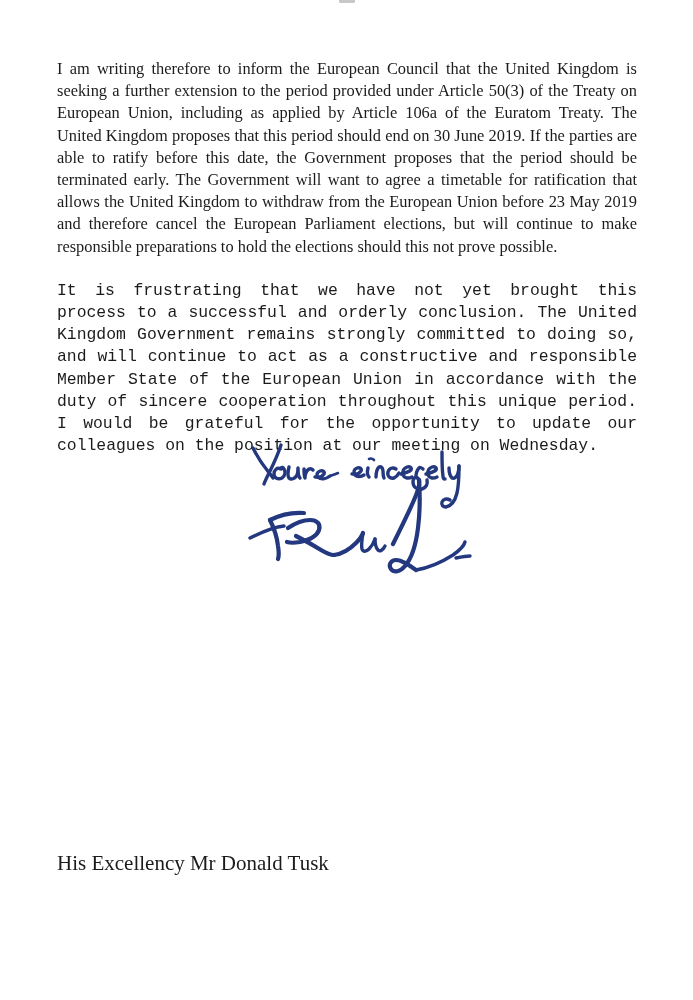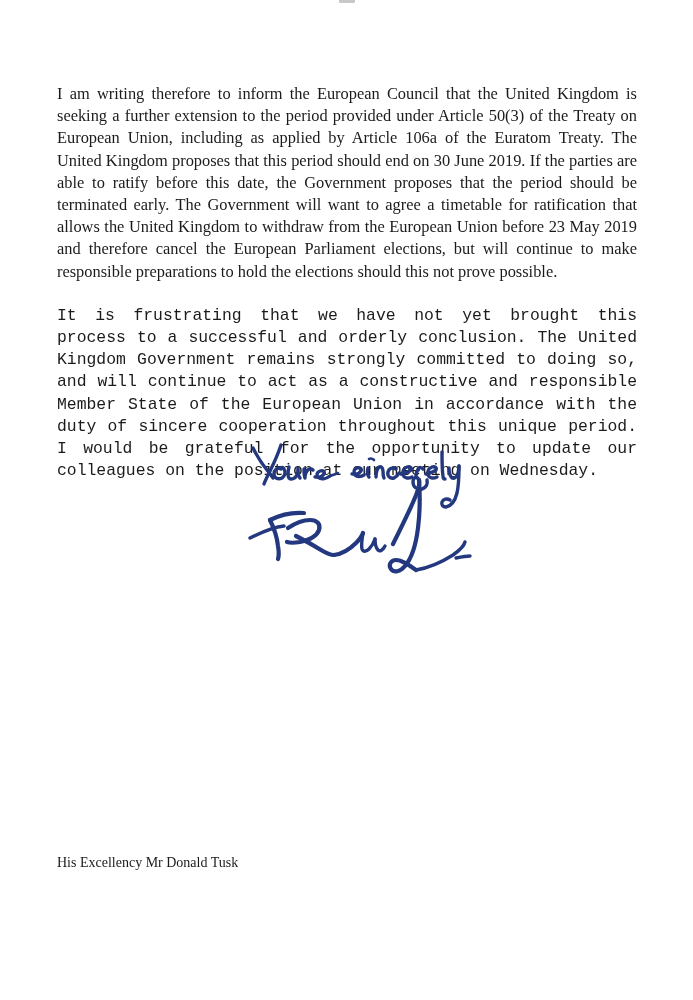--- a/index.html
+++ b/index.html
@@ -29,21 +29,20 @@
     background: #9a9a9a;
     opacity: 0.55;
     border-radius: 1px;
   }
 
   .body-block {
     position: absolute;
     left: 57px;
     top: 58px;
     width: 580px;
-    margin-top: 25px;
   }
 
   .para {
     text-align: justify;
     text-justify: inter-word;
     font-size: 16.4px;
     line-height: 22.2px;
     color: #1b1b1b;
     margin: 0 0 22px 0;
     -webkit-font-smoothing: antialiased;
@@ -79,21 +78,21 @@
 
   .ink-thin { stroke-width: 2.6; }
   .ink-med  { stroke-width: 3.4; }
   .ink-bold { stroke-width: 4.2; }
 
   
   .addressee {
     position: absolute;
     left: 57px;
     top: 852px;
-    font-size: 14px;
+    font-size: 21px;
     line-height: 22px;
     color: #1b1b1b;
     white-space: nowrap;
   }
 </style>
 </head>
 <body>
 
 <div class="page">
 

